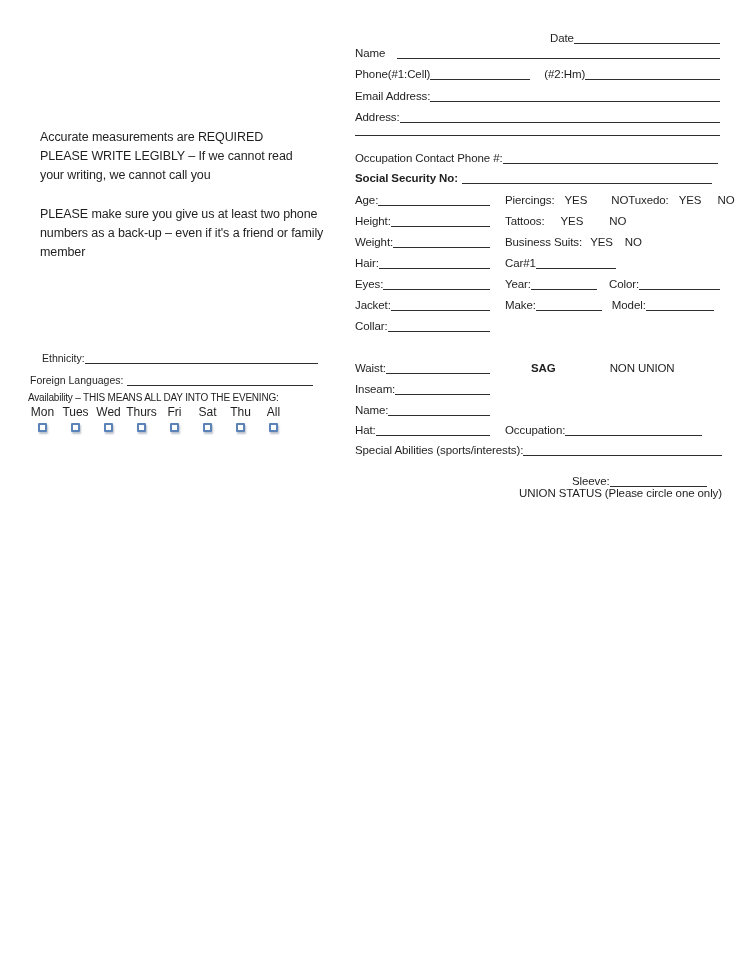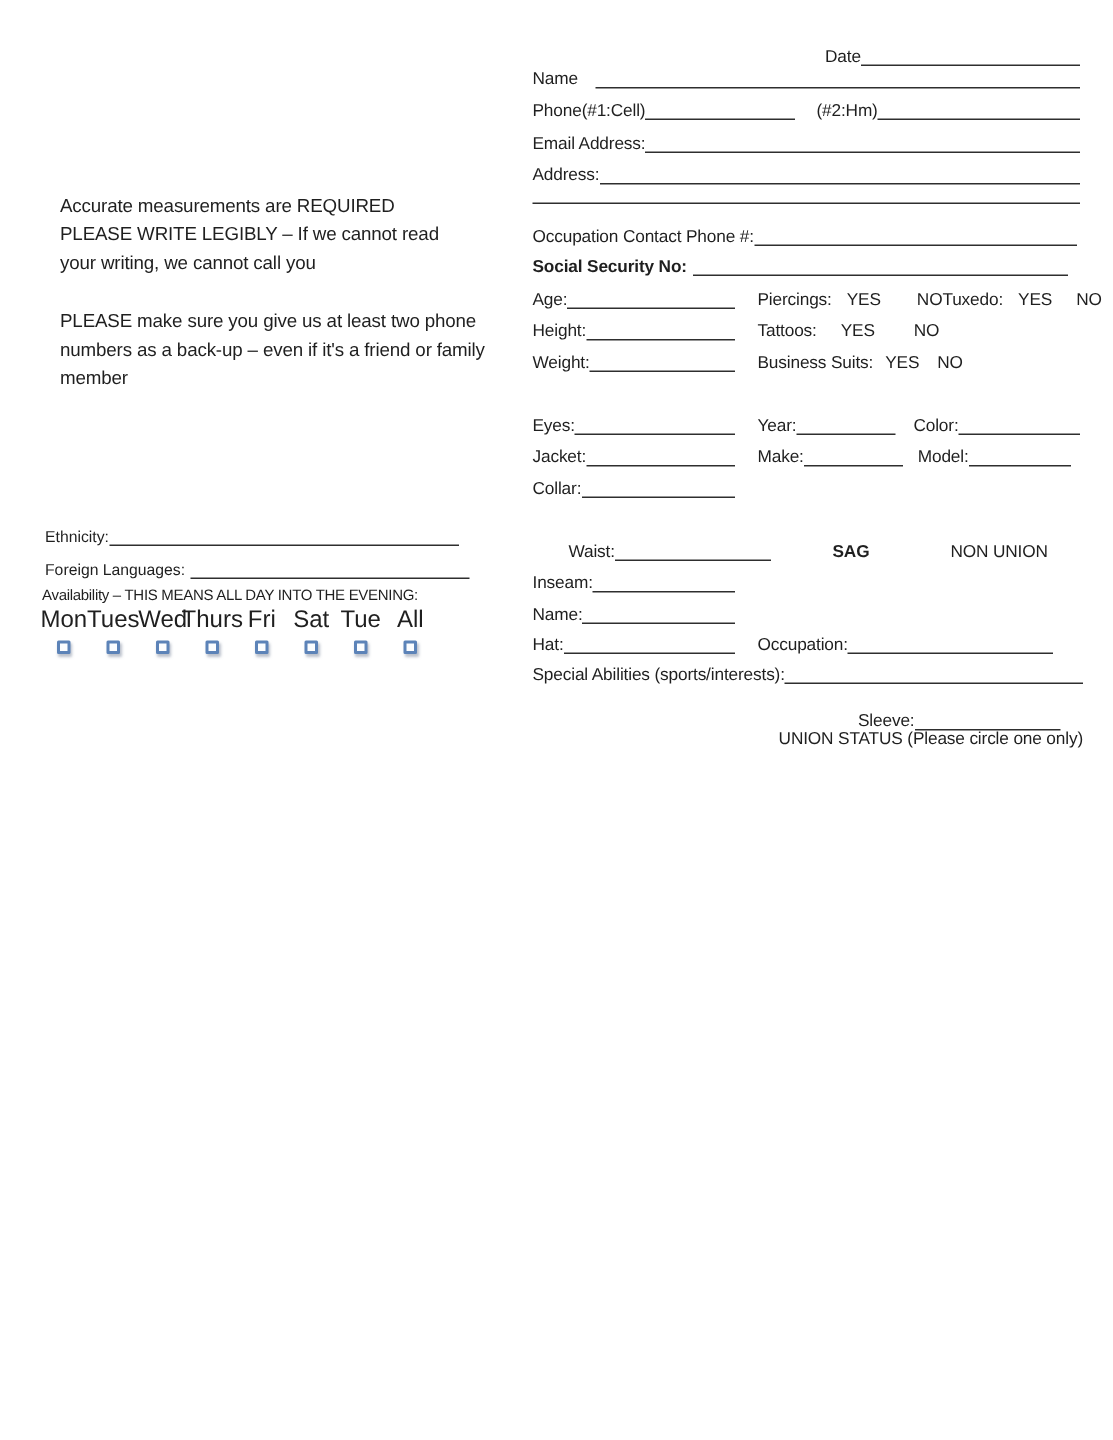--- a/index.html
+++ b/index.html
@@ -34,40 +34,40 @@
   }
   .l-row {
     position: absolute; display: flex; align-items: flex-end; height: 15px;
     font-size: 10.5px; white-space: nowrap;
   }
   .availability-heading {
     position: absolute; left: 28px; top: 392px;
     font-size: 10px; letter-spacing: -0.2px; white-space: nowrap;
   }
   .days { position: absolute; left: 26px; top: 405px; display: flex; }
-  .day { width: 33px; display: flex; flex-direction: column; align-items: center; font-size: 16px; }
+  .day { width: 33px; display: flex; flex-direction: column; align-items: center; font-size: 12px; }
   .checkbox {
     width: 9px; height: 9px; margin-top: 4px;
     border: 2px solid #5c83b8; background: #fbfdff; border-radius: 1px;
     box-shadow: 1px 2px 2px rgba(130,140,160,0.55);
   }
 </style>
 </head>
 <body>
 
 <div class="page">
 
   <div class="instructions" style="top:128px;">Accurate measurements are REQUIRED
 PLEASE WRITE LEGIBLY – If we cannot read
 your writing, we cannot call you</div>
   <div class="instructions" style="top:205px;">PLEASE make sure you give us at least two phone
 numbers as a back-up – even if it's a friend or family
 member</div>
 
-  <div class="l-row" style="left:30px; top:349px; width:276px;">
+  <div class="l-row" style="left:42px; top:349px; width:276px;">
     <span class="lbl">Ethnicity:</span>
     <span class="line fill"></span>
   </div>
 
   <div class="l-row" style="left:30px; top:371px; width:283px;">
     <span class="lbl">Foreign Languages:</span>
     <span class="line fill" style="margin-left:4px;"></span>
   </div>
 
   <div class="availability-heading">Availability – THIS MEANS ALL DAY INTO THE EVENING:</div>
@@ -91,21 +91,21 @@
     </div>
     <div class="day">
       <span>Fri</span>
       <span class="checkbox"></span>
     </div>
     <div class="day">
       <span>Sat</span>
       <span class="checkbox"></span>
     </div>
     <div class="day">
-      <span>Tue</span>
+      <span>Thu</span>
       <span class="checkbox"></span>
     </div>
     <div class="day">
       <span>All</span>
       <span class="checkbox"></span>
     </div>
   </div>
 
   <div class="right-col">
 
@@ -182,20 +182,30 @@
         <span class="lbl">Weight:</span>
         <span class="line"></span>
       </span>
       <span class="col2">
         <span class="lbl">Business Suits:</span>
         <span class="lbl" style="margin-left:8px;">YES</span>
         <span class="lbl" style="margin-left:12px;">NO</span>
       </span>
     </div>
 
+    <div class="row" style="top:237px;">
+      <span class="col1">
+        <span class="lbl">Hair:</span>
+        <span class="line"></span>
+      </span>
+      <span class="col2">
+        <span class="lbl">Car#1</span>
+        <span class="line" style="width:80px;"></span>
+      </span>
+    </div>
 
     <div class="row" style="top:258px;">
       <span class="col1">
         <span class="lbl">Eyes:</span>
         <span class="line"></span>
       </span>
       <span class="col2">
         <span class="lbl">Year:</span>
         <span class="line" style="width:66px;"></span>
         <span class="lbl" style="margin-left:12px;">Color:</span>
@@ -226,21 +236,21 @@
     <div class="row" style="top:321px;flex-direction:column;">
       <span class="col1">
         <span class="lbl">Sleeve:</span>
         <span class="line"></span>
       </span>
       <span class="col2">
         <span class="lbl">UNION STATUS (Please circle one only)</span>
       </span>
     </div>
 
-    <div class="row" style="top:342px;margin-left:24px;">
+    <div class="row" style="top:342px;">
       <span class="col1">
         <span class="lbl">Waist:</span>
         <span class="line"></span>
       </span>
       <span class="col2">
         <span class="lbl" style="margin-left:26px;font-weight:bold;">SAG</span>
         <span class="lbl" style="margin-left:54px;">NON UNION</span>
       </span>
     </div>
 

